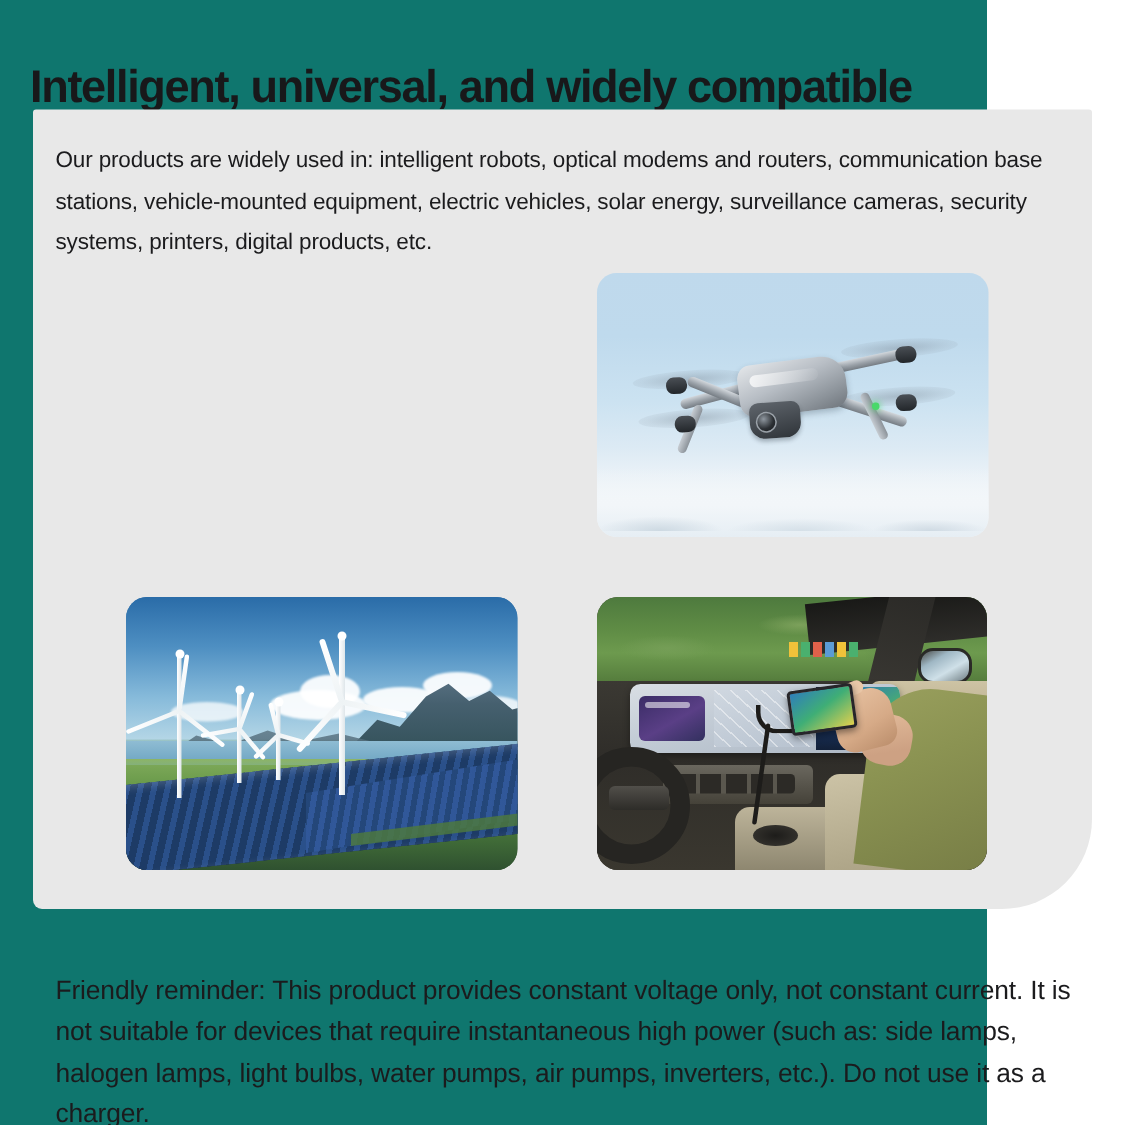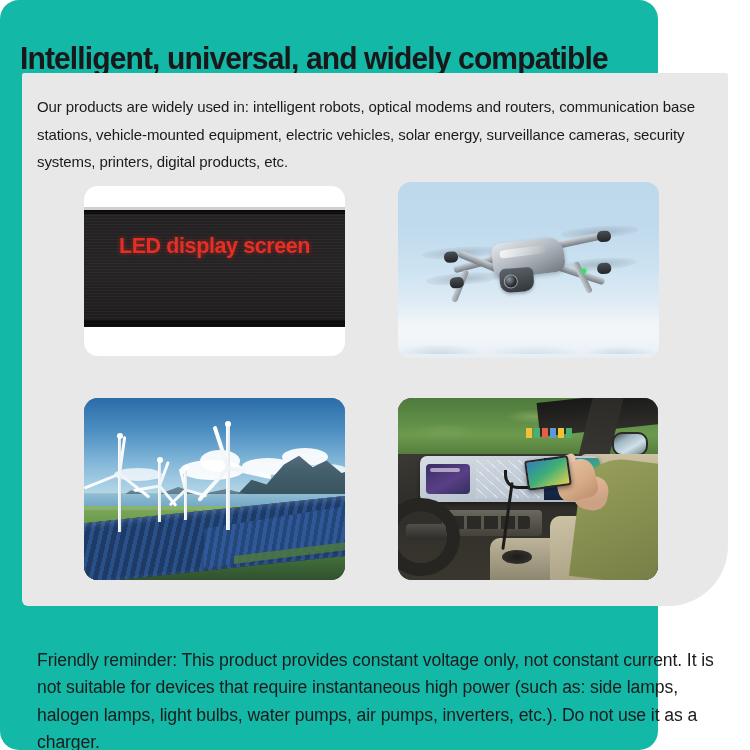--- a/index.html
+++ b/index.html
@@ -11,22 +11,21 @@
     width: 750px;
     height: 750px;
     background: #ffffff;
     font-family: "Liberation Sans", sans-serif;
     overflow: hidden;
   }
   .page {
     position: relative;
     width: 658px;
     height: 750px;
-    background: #14b8a6;
-    border-radius: 19px;
+    background: #0f766e;
   }
 
   
   .page-title {
     position: absolute;
     left: 20px;
     top: 20px;
     width: 716px;
     font-size: 30.5px;
     font-weight: 700;
@@ -587,24 +586,20 @@
 <body>
 
 <div class="page">
 
   <h1 class="page-title">Intelligent, universal, and widely compatible</h1>
 
   <div class="gray-panel"></div>
 
   <p class="intro-text">Our products are widely used in: intelligent robots, optical modems and routers, communication base stations, vehicle-mounted equipment, electric vehicles, solar energy, surveillance cameras, security systems, printers, digital products, etc.</p>
 
-  <div class="media led-card">
-    <div class="led-strip"></div>
-    <div class="led-text">LED display screen</div>
-  </div>
 
   <div class="media drone-card">
     <div class="drone-haze"></div>
     <div class="drone-ridge"></div>
     <div class="drone">
       <div class="d-prop p1"></div>
       <div class="d-prop p2"></div>
       <div class="d-prop p3"></div>
       <div class="d-prop p4"></div>
       <div class="d-arm fl"></div>

